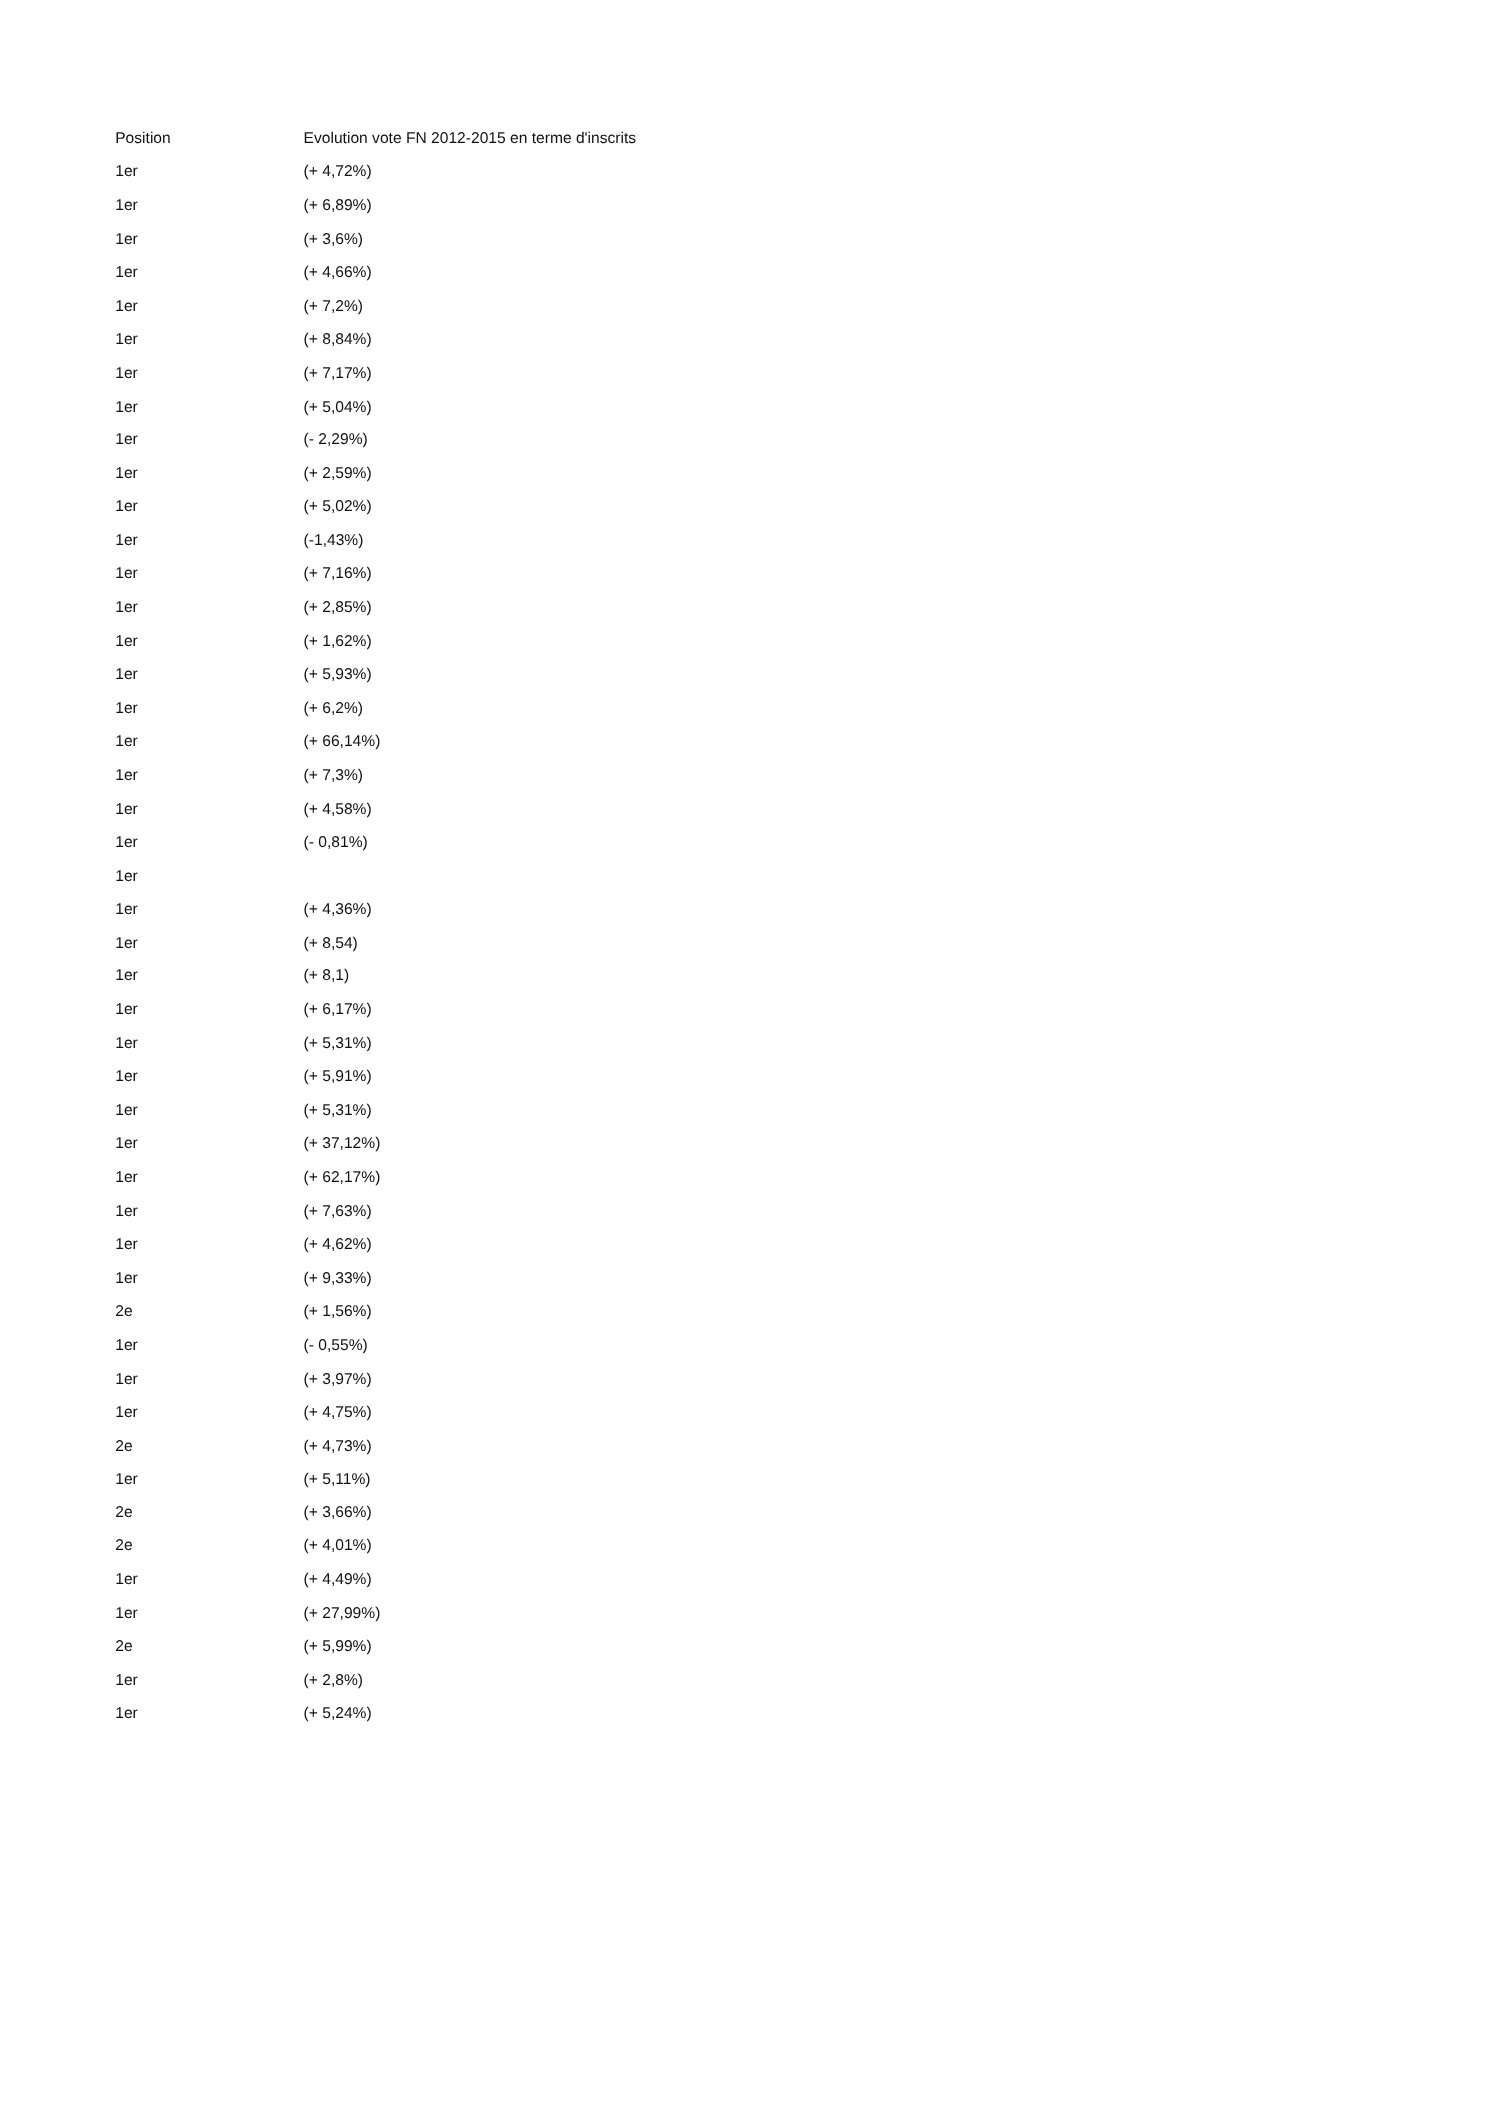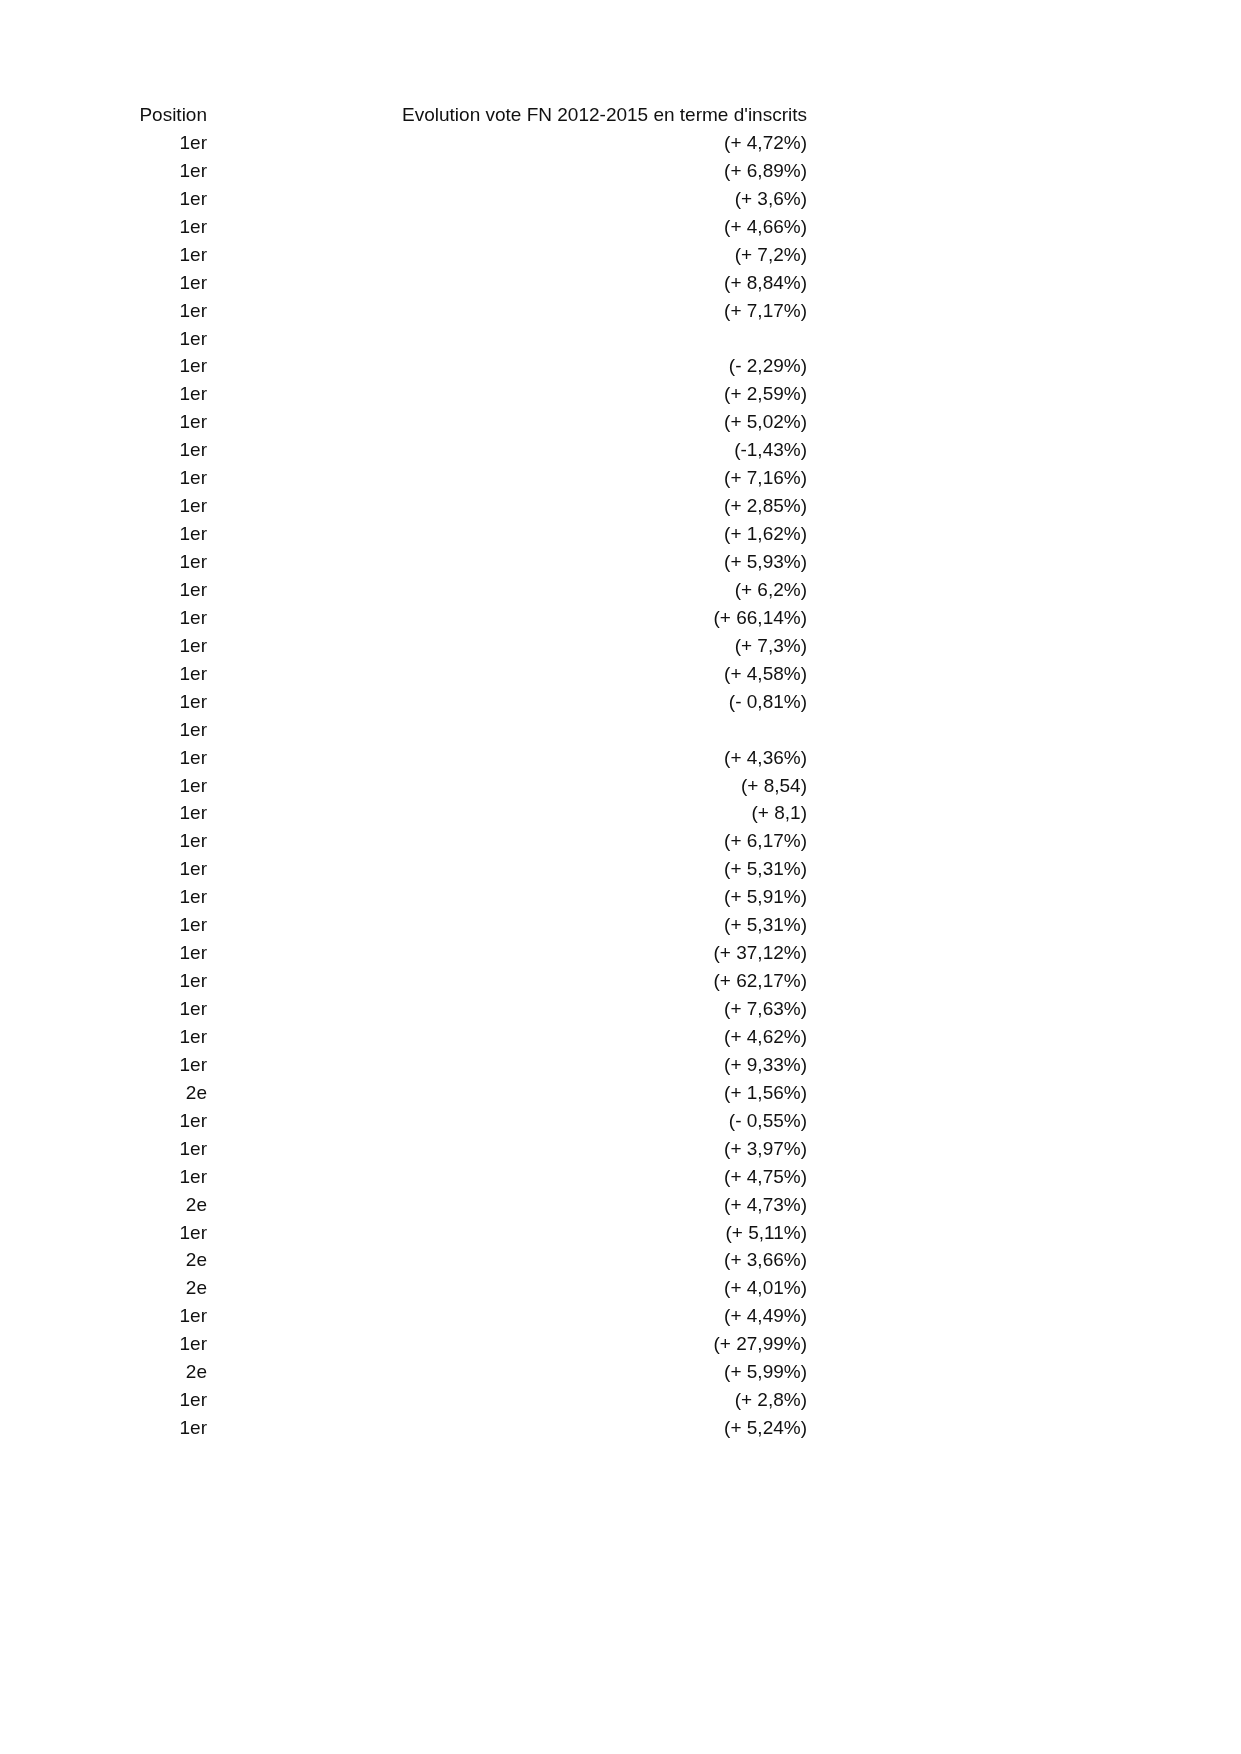--- a/index.html
+++ b/index.html
@@ -17,29 +17,29 @@
     }
     .sheet {
       position: absolute;
       left: 96px;
       top: 101px;
     }
     .row {
       display: flex;
       height: 27.95px;
       line-height: 27.95px;
-      font-size: 19px;
+      font-size: 13px;
       white-space: nowrap;
-      text-align: right;
     }
     .col-position {
       width: 111px;
     }
     .col-evolution {
       width: 600px;
+      margin-left: 46px;
     }
   </style>
 </head>
 <body>
 
 <div class="sheet">
   <div class="row">
     <div class="col-position">Position</div>
     <div class="col-evolution">Evolution vote FN 2012-2015 en terme d'inscrits</div>
   </div>
@@ -67,20 +67,21 @@
       <div class="row">
         <div class="col-position">1er</div>
         <div class="col-evolution">(+ 8,84%)</div>
       </div>
       <div class="row">
         <div class="col-position">1er</div>
         <div class="col-evolution">(+ 7,17%)</div>
       </div>
       <div class="row">
         <div class="col-position">1er</div>
+        <div class="col-evolution">(+ 5,04%)</div>
       </div>
       <div class="row">
         <div class="col-position">1er</div>
         <div class="col-evolution">(- 2,29%)</div>
       </div>
       <div class="row">
         <div class="col-position">1er</div>
         <div class="col-evolution">(+ 2,59%)</div>
       </div>
       <div class="row">

